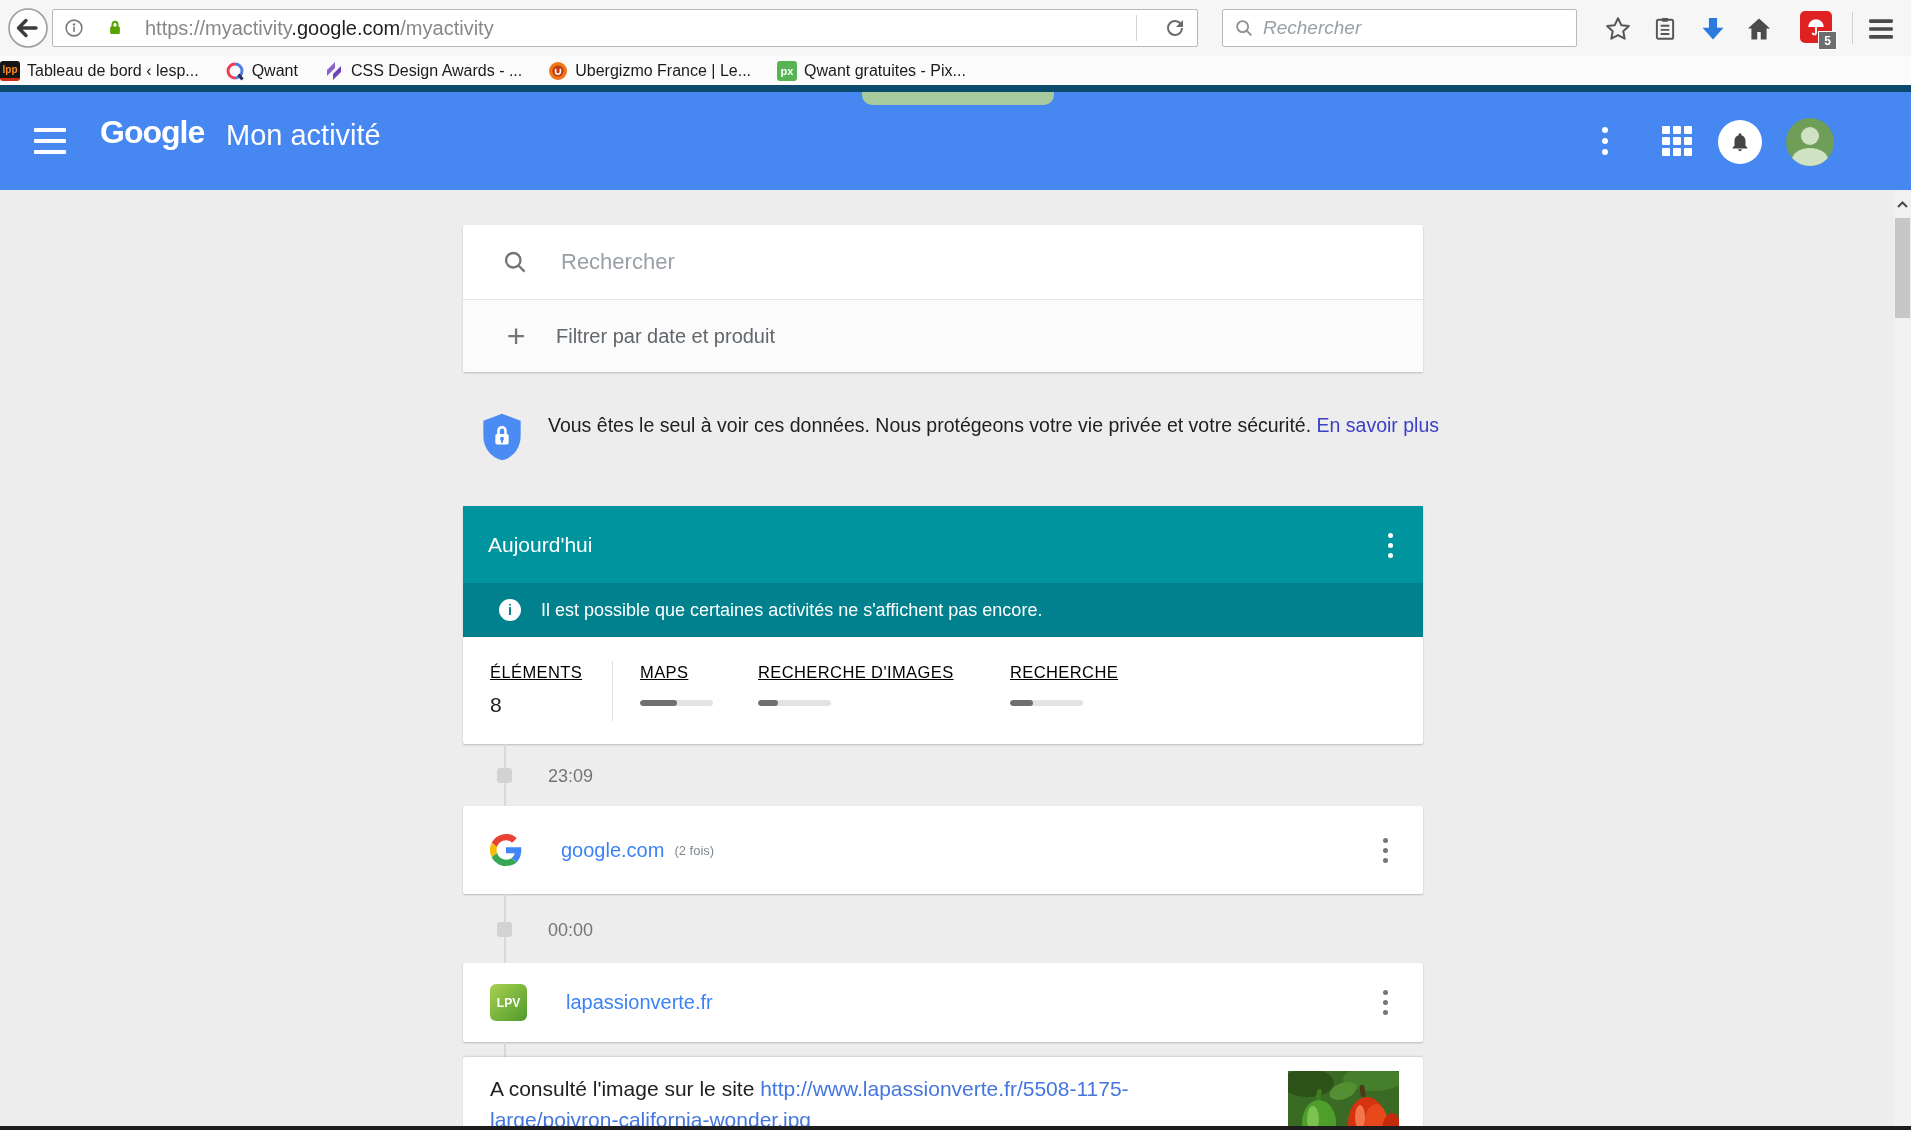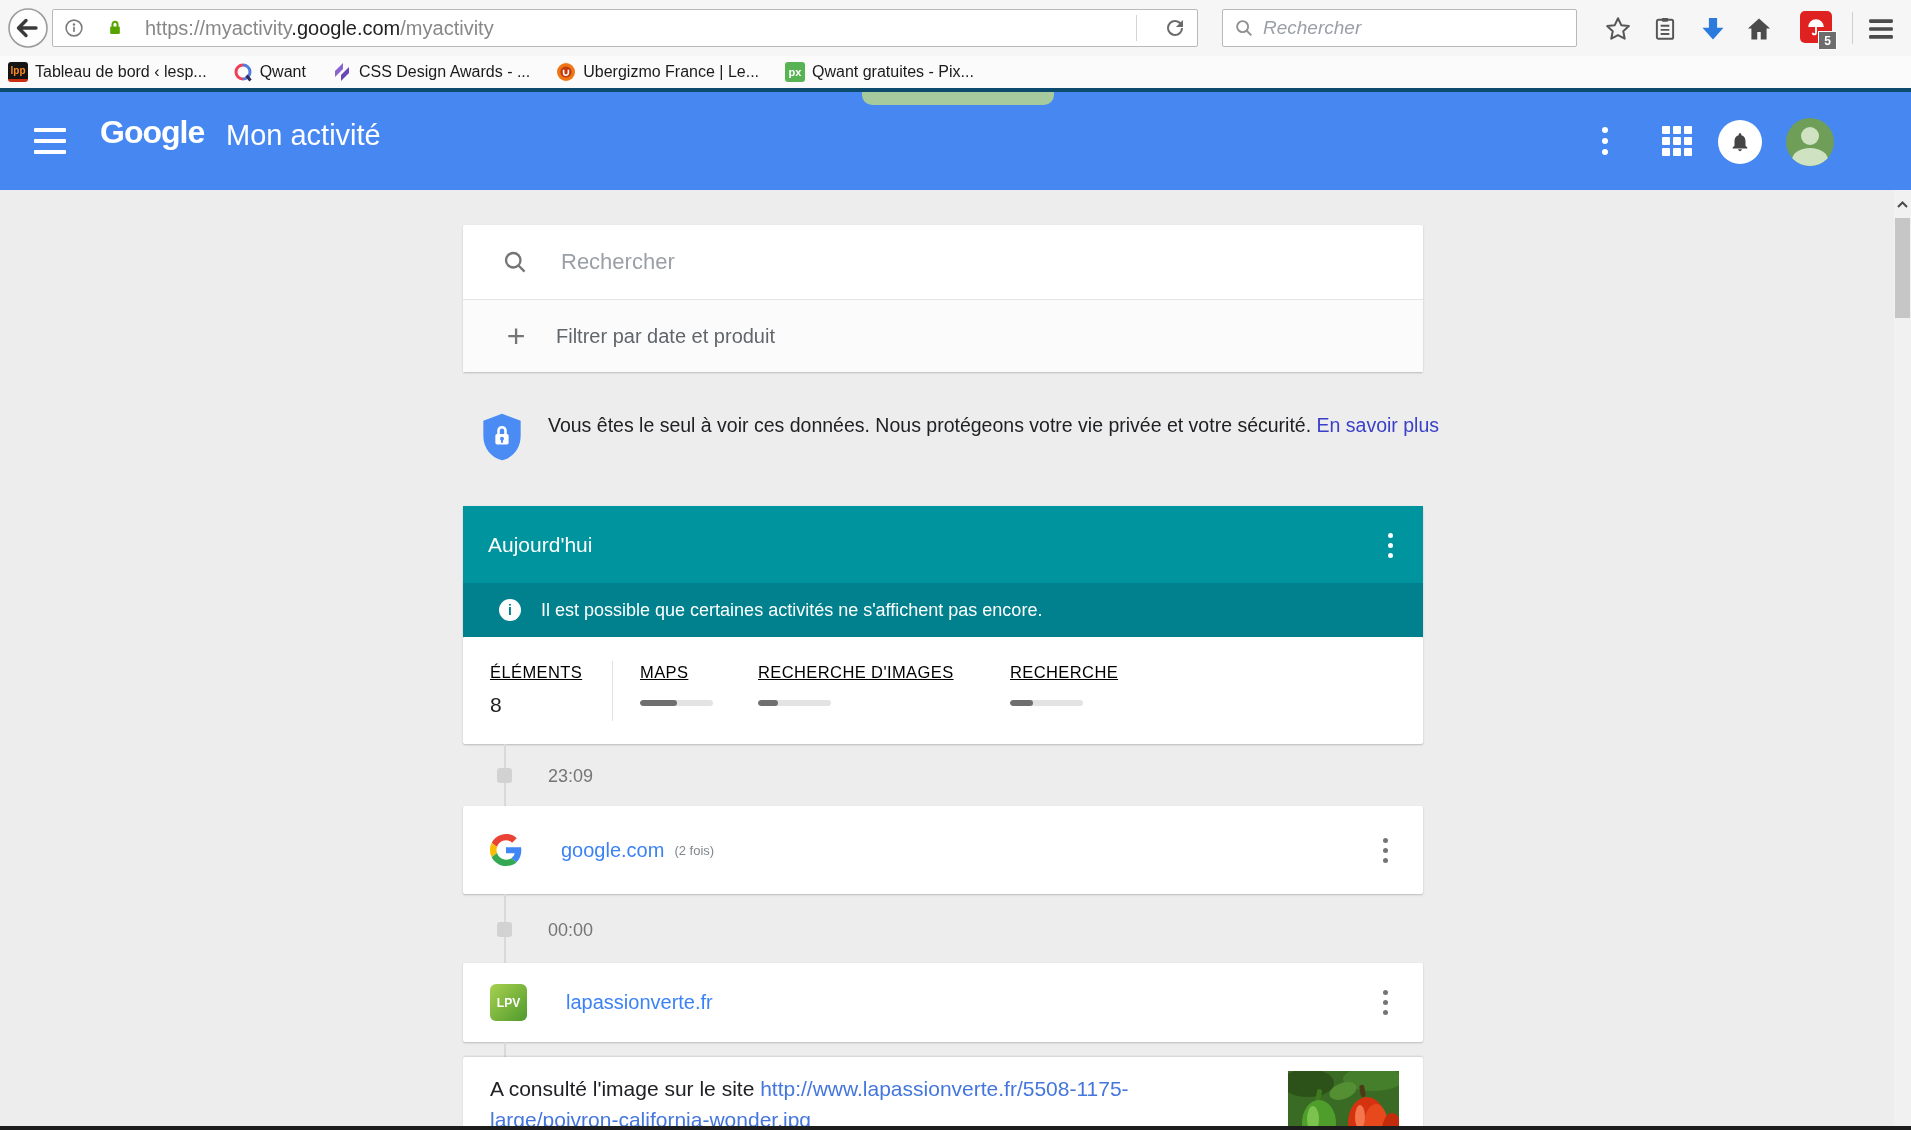--- a/index.html
+++ b/index.html
@@ -23,21 +23,21 @@
     color:#555;font-family:"Liberation Sans",sans-serif;background:transparent;margin-left:6px;}
   .tbicon{position:absolute;top:12px;width:34px;height:34px;display:flex;align-items:center;
     justify-content:center;cursor:pointer;}
   .tbsep{position:absolute;left:1852px;top:12px;width:1px;height:32px;background:#cfcfcf;}
   .avira{position:absolute;left:1800px;top:11px;width:32px;height:32px;background:#e02121;
     border-radius:5px;display:flex;align-items:center;justify-content:center;cursor:pointer;}
   .avirabadge{position:absolute;left:18px;top:20px;width:17px;height:17px;background:#6d6d6d;
     border:1px solid #fff;color:#fff;font-size:12px;font-weight:bold;display:flex;
     align-items:center;justify-content:center;}
   .bookmarks{position:absolute;left:0;top:56px;width:1911px;height:36px;background:#fbfbfb;
-    border-bottom:4px solid #0c4a6e;display:flex;align-items:center;padding-left:8px;box-sizing:border-box;}
+    border-bottom:7px solid #0c4a6e;display:flex;align-items:center;padding-left:0;box-sizing:border-box;}
   .bm{display:flex;align-items:center;margin-right:26px;cursor:pointer;}
   .bm .fav{width:20px;height:20px;margin-right:7px;flex:none;}
   .bm .lbl{font-size:16px;color:#1b1b1b;white-space:nowrap;}
   .fav-lpp{background:#151515;border-radius:3px;color:#ff8b1f;font-size:10px;font-weight:bold;
     display:flex;align-items:center;justify-content:center;border-bottom:3px solid #c92e12;box-sizing:border-box;}
   .fav-px{background:#58b355;border-radius:3px;color:#fff;font-size:11px;font-weight:bold;
     display:flex;align-items:center;justify-content:center;}
 
   
   .toast{position:absolute;left:862px;top:84px;width:192px;height:21px;background:#a6ca9d;

